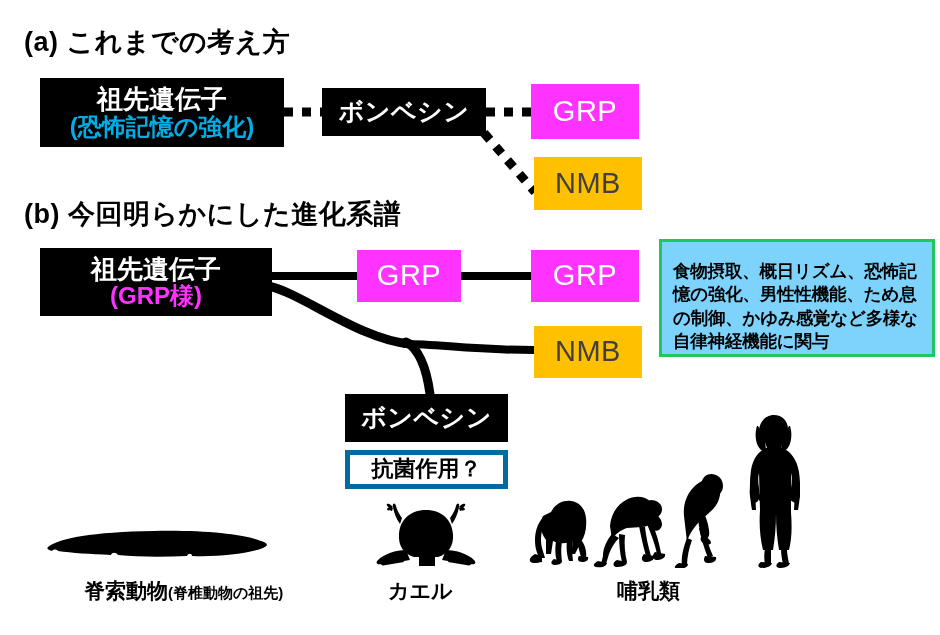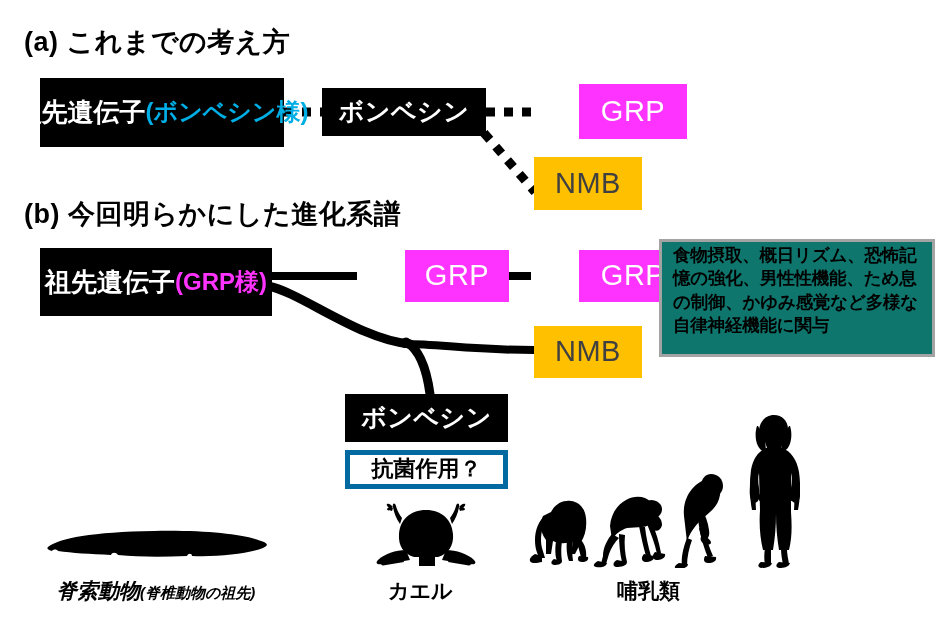--- a/index.html
+++ b/index.html
@@ -18,57 +18,57 @@
     white-space:nowrap;
     letter-spacing:0.5px;
   }
   #heading-a{left:24px;top:24px;font-size:27px;}
   #heading-b{left:24px;top:196px;font-size:27px;}
 
   
   .node{
     position:absolute;
     display:flex;
-    flex-direction:row;
+    flex-direction:column;
     align-items:center;
     justify-content:center;
     box-sizing:border-box;
     line-height:1.1;
     z-index:5;
   }
   .node .l1,.node .l2{display:block;white-space:nowrap;}
 
   .node-black{background:#000;}
   .node-black .l1{color:#ffffff;font-size:26px;font-weight:bold;}
   .node-black .l2{font-size:24px;font-weight:bold;}
   .cy-text{color:#00AEE6;}
   .mg-text{color:#FF33FF;}
 
   .node-cyan{background:#000000;}
   .node-cyan .l1{color:#ffffff;font-size:25px;font-weight:bold;letter-spacing:.5px;}
 
-  .node-magenta{background:#FF33FF;margin-left:48px;}
+  .node-magenta{background:#FF33FF;}
   .node-magenta .l1{color:#ffffff;font-size:29px;font-weight:normal;letter-spacing:.5px;}
 
   .node-yellow{background:#FFC000;}
   .node-yellow .l1{color:#404040;font-size:29px;font-weight:normal;letter-spacing:.5px;}
 
   .node-outline-cyan{
     background:#ffffff;border:5px solid #0369a1;
   }
   .node-outline-cyan .l1{color:#000;font-size:22px;font-weight:bold;}
 
   
   #note-box{
     position:absolute;
     left:659px;top:239px;width:276px;height:118px;
-    background:#0f766e;
-    border:3px solid #a3a3a3;
+    background:#7dd3fc;
+    border:3px solid #22c55e;
     box-sizing:border-box;
-    padding:2px 9px 0 11px;
+    padding:18px 9px 0 11px;
     font-size:17.5px;
     font-weight:bold;
     line-height:1.33;
     color:#000;
     letter-spacing:-0.2px;
     z-index:6;
   }
 
   
   svg.links{position:absolute;left:0;top:0;width:940px;height:635px;overflow:visible;z-index:2;}
@@ -91,21 +91,21 @@
   <div class="section-heading" id="heading-a">(a) これまでの考え方</div>
 
   <svg class="links" aria-hidden="true">
     <line x1="284" y1="112" x2="322" y2="112" stroke="#000" stroke-width="9" stroke-linecap="butt" stroke-dasharray="9 9"></line>
     <line x1="486" y1="112" x2="531" y2="112" stroke="#000" stroke-width="9" stroke-linecap="butt" stroke-dasharray="9 9"></line>
     <line x1="484" y1="133" x2="535" y2="192" stroke="#000" stroke-width="9" stroke-linecap="butt" stroke-dasharray="9 9"></line>
   </svg>
 
   <div class="node node-black" id="a-ancestor" style="left:40px;top:78px;width:244px;height:69px;">
     <span class="l1">祖先遺伝子</span>
-    <span class="l2 cy-text">(ボンベシン様)</span>
+    <span class="l2 cy-text">(恐怖記憶の強化)</span>
   </div>
 
   <div class="node node-cyan" id="a-bombesin" style="left:322px;top:88px;width:164px;height:48px;">
     <span class="l1">ボンベシン</span>
   </div>
 
   <div class="node node-magenta" id="a-grp" style="left:531px;top:84px;width:108px;height:55px;">
     <span class="l1">GRP</span>
   </div>
 
@@ -270,21 +270,21 @@
         <path d="M250,140 C249,146 249,152 250,156 L256,156
                  C256,150 256,146 256,141 Z"></path>
         <path d="M246,154 C243,156 242,159 246,160 C251,160 256,159 257,155 Z"></path>
         <path d="M266,140 C266,146 267,152 268,156 L274,156
                  C273,150 272,146 272,141 Z"></path>
         <path d="M264,154 C261,156 260,159 264,160 C269,160 274,159 275,155 Z"></path>
       </g>
     </g>
   </svg>
 
-  <div class="caption" style="left:56px;top:577px;font-style:italic;">
+  <div class="caption" style="left:84px;top:577px;">
     <span class="big">脊索動物</span><span class="small">(脊椎動物の祖先)</span>
   </div>
 
   <div class="caption" style="left:388px;top:577px;">
     <span class="big">カエル</span>
   </div>
 
   <div class="caption" style="left:617px;top:577px;">
     <span class="big">哺乳類</span>
   </div>

